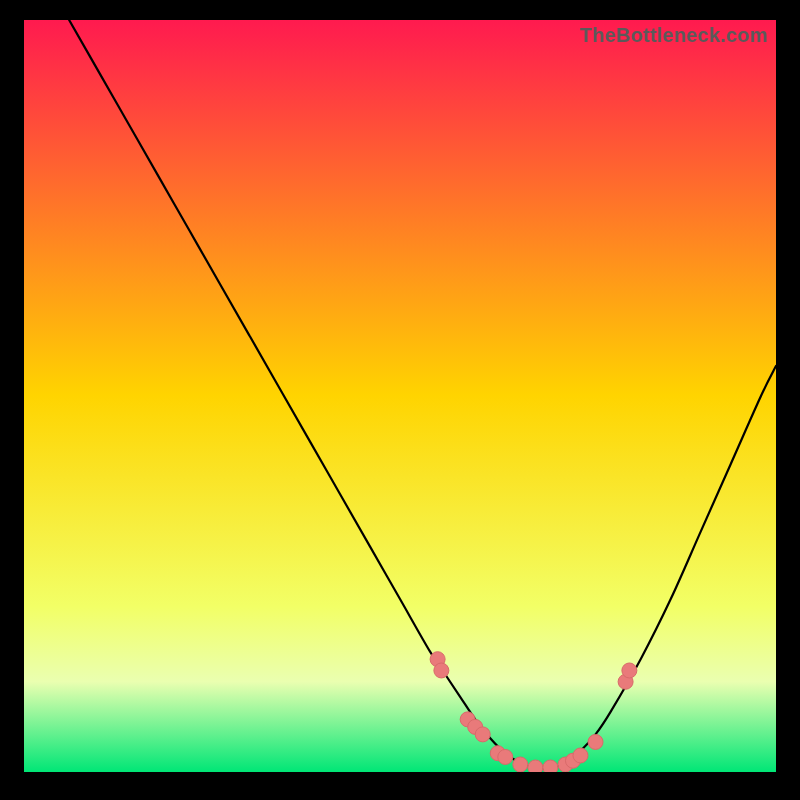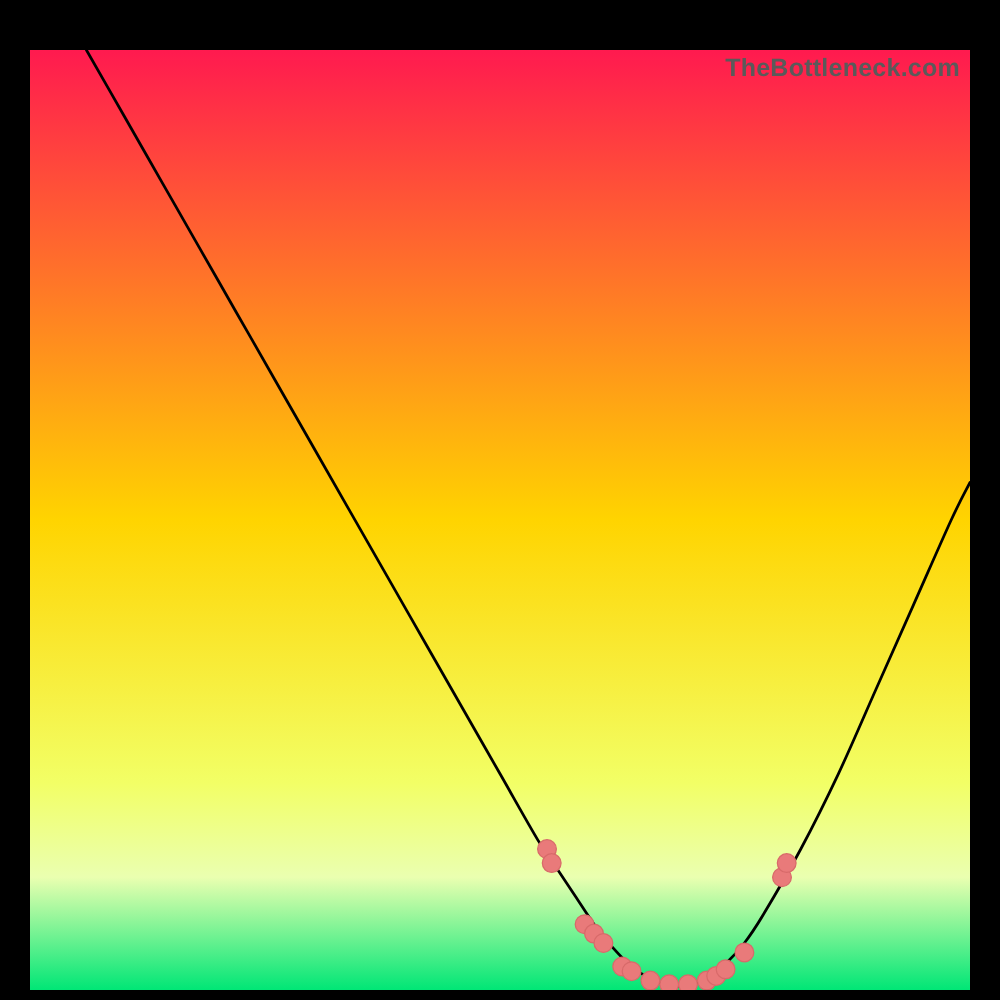--- a/index.html
+++ b/index.html
@@ -1,20 +1,20 @@
 <!DOCTYPE html>
 <html><head>
 <meta charset="utf-8">
 <style>
   * { margin: 0; padding: 0; box-sizing: border-box; }
   html, body { width: 800px; height: 800px; background: #000; overflow: hidden; }
   .frame {
     position: absolute;
     left: 24px;
-    top: 40px;
+    top: 20px;
     width: 752px;
     height: 752px;
     background: #22c55e;
   }
   .plot {
     position: absolute;
     left: 0;
     top: 0;
     width: 752px;
     height: 752px;

